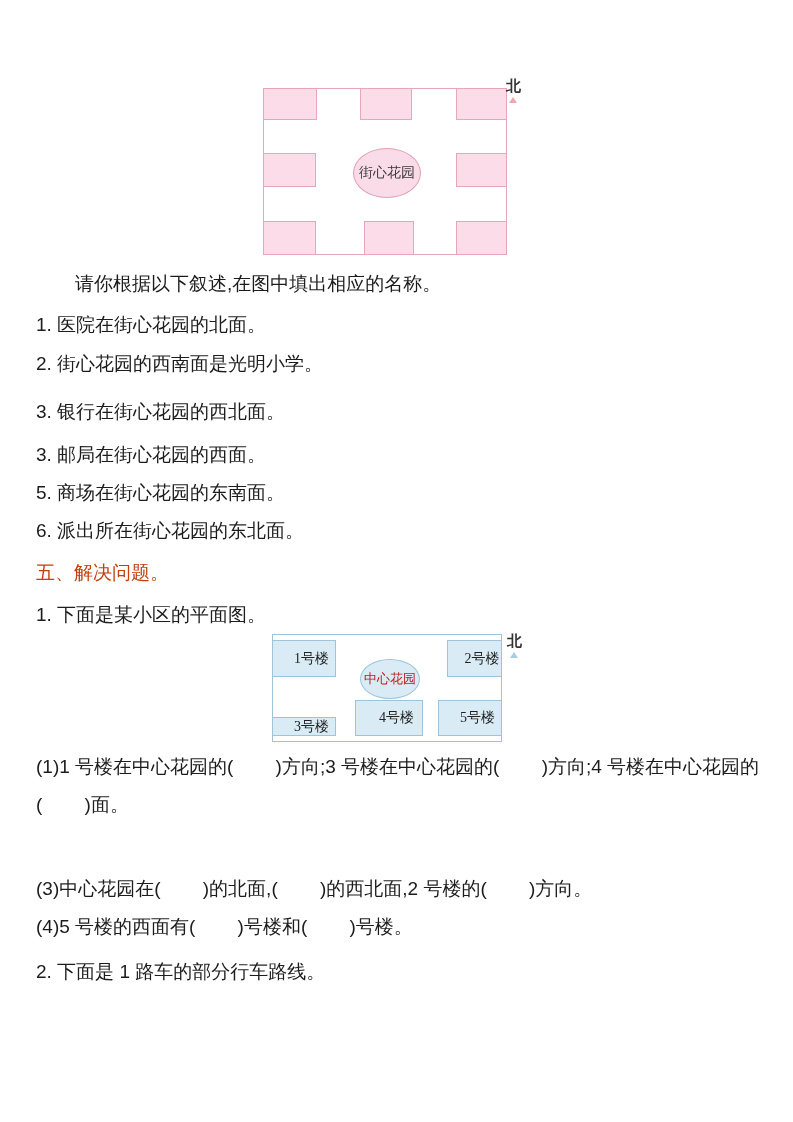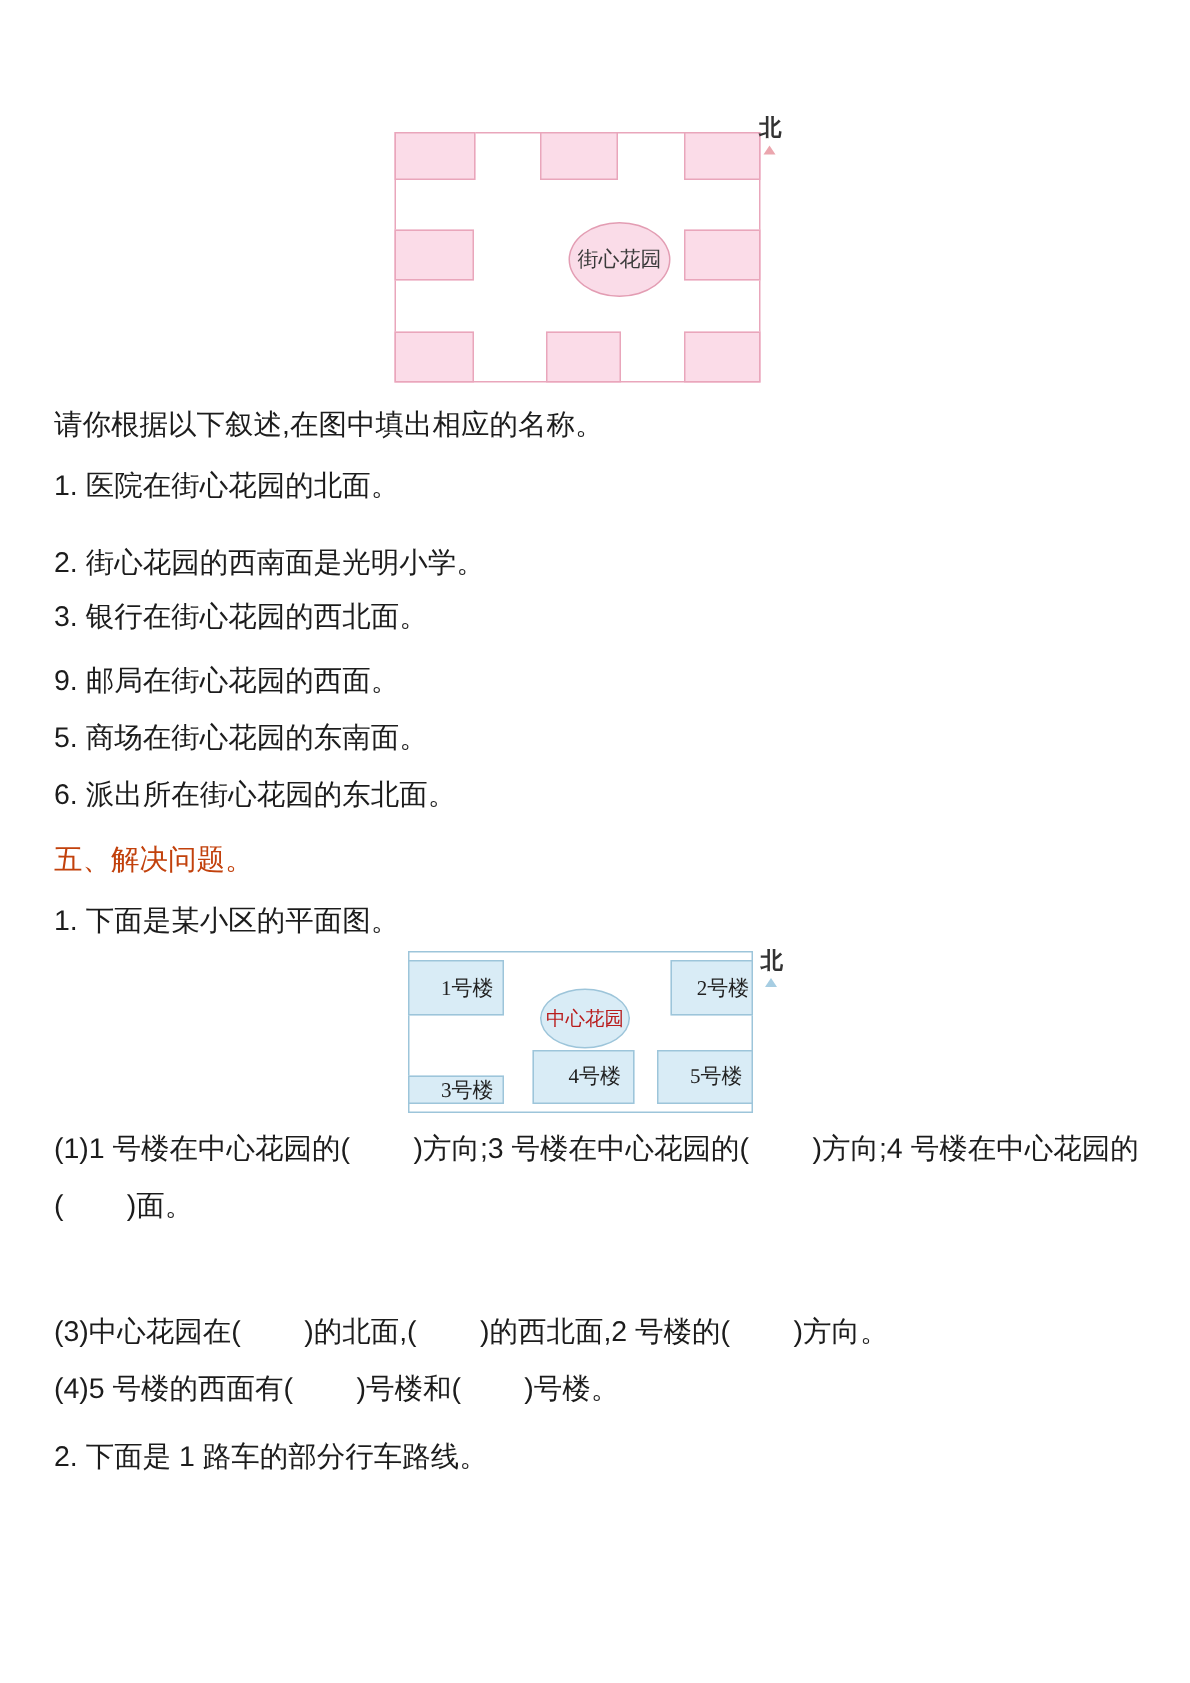--- a/index.html
+++ b/index.html
@@ -42,21 +42,20 @@
     position:absolute;
     left:89px;top:59px;
     width:68px;height:50px;
     background:#fadce8;
     border:1px solid #e39db3;
     border-radius:50%;
     display:flex;align-items:center;justify-content:center;
     font-family:"Liberation Serif","DejaVu Serif",serif;
     font-size:14px;color:#3a3a3a;
     box-sizing:border-box;
-    margin-left:26px;
   }
   
   .d2{
     position:absolute;
     left:272px;top:634px;
     width:230px;height:108px;
     border:1px solid #9dc5da;
     box-sizing:border-box;
     background:#ffffff;
   }
@@ -117,25 +116,25 @@
     <div class="pink-block" style="right:-1px;bottom:-1px;width:51px;height:34px;"></div>
     <div class="d1-ellipse">
       <span>街心花园</span>
     </div>
   </div>
   <div class="north" style="left:506px;top:78px;">
     <span>北</span>
     <span class="tri tri-pink"></span>
   </div>
 
-  <div class="line" style="top:272px;">请你根据以下叙述,在图中填出相应的名称。</div>
+  <div class="line" style="top:272px;margin-left:39px;">请你根据以下叙述,在图中填出相应的名称。</div>
   <div class="line" style="top:313px;">1. 医院在街心花园的北面。</div>
-  <div class="line" style="top:364px;">2. 街心花园的西南面是光明小学。</div>
+  <div class="line" style="top:352px;">2. 街心花园的西南面是光明小学。</div>
   <div class="line" style="top:400px;">3. 银行在街心花园的西北面。</div>
-  <div class="line" style="top:443px;">9. 邮局在街心花园的西面。</div>
+  <div class="line" style="top:443px;">3. 邮局在街心花园的西面。</div>
   <div class="line" style="top:481px;">5. 商场在街心花园的东南面。</div>
   <div class="line" style="top:519px;">6. 派出所在街心花园的东北面。</div>
 
   <div class="line serif-line" style="top:562px;">五、解决问题。</div>
   <div class="line" style="top:603px;">1. 下面是某小区的平面图。</div>
 
   <div class="d2">
     <div class="blue-block" style="left:-1px;top:5px;width:64px;height:37px;">
       <span>1号楼</span>
     </div>

